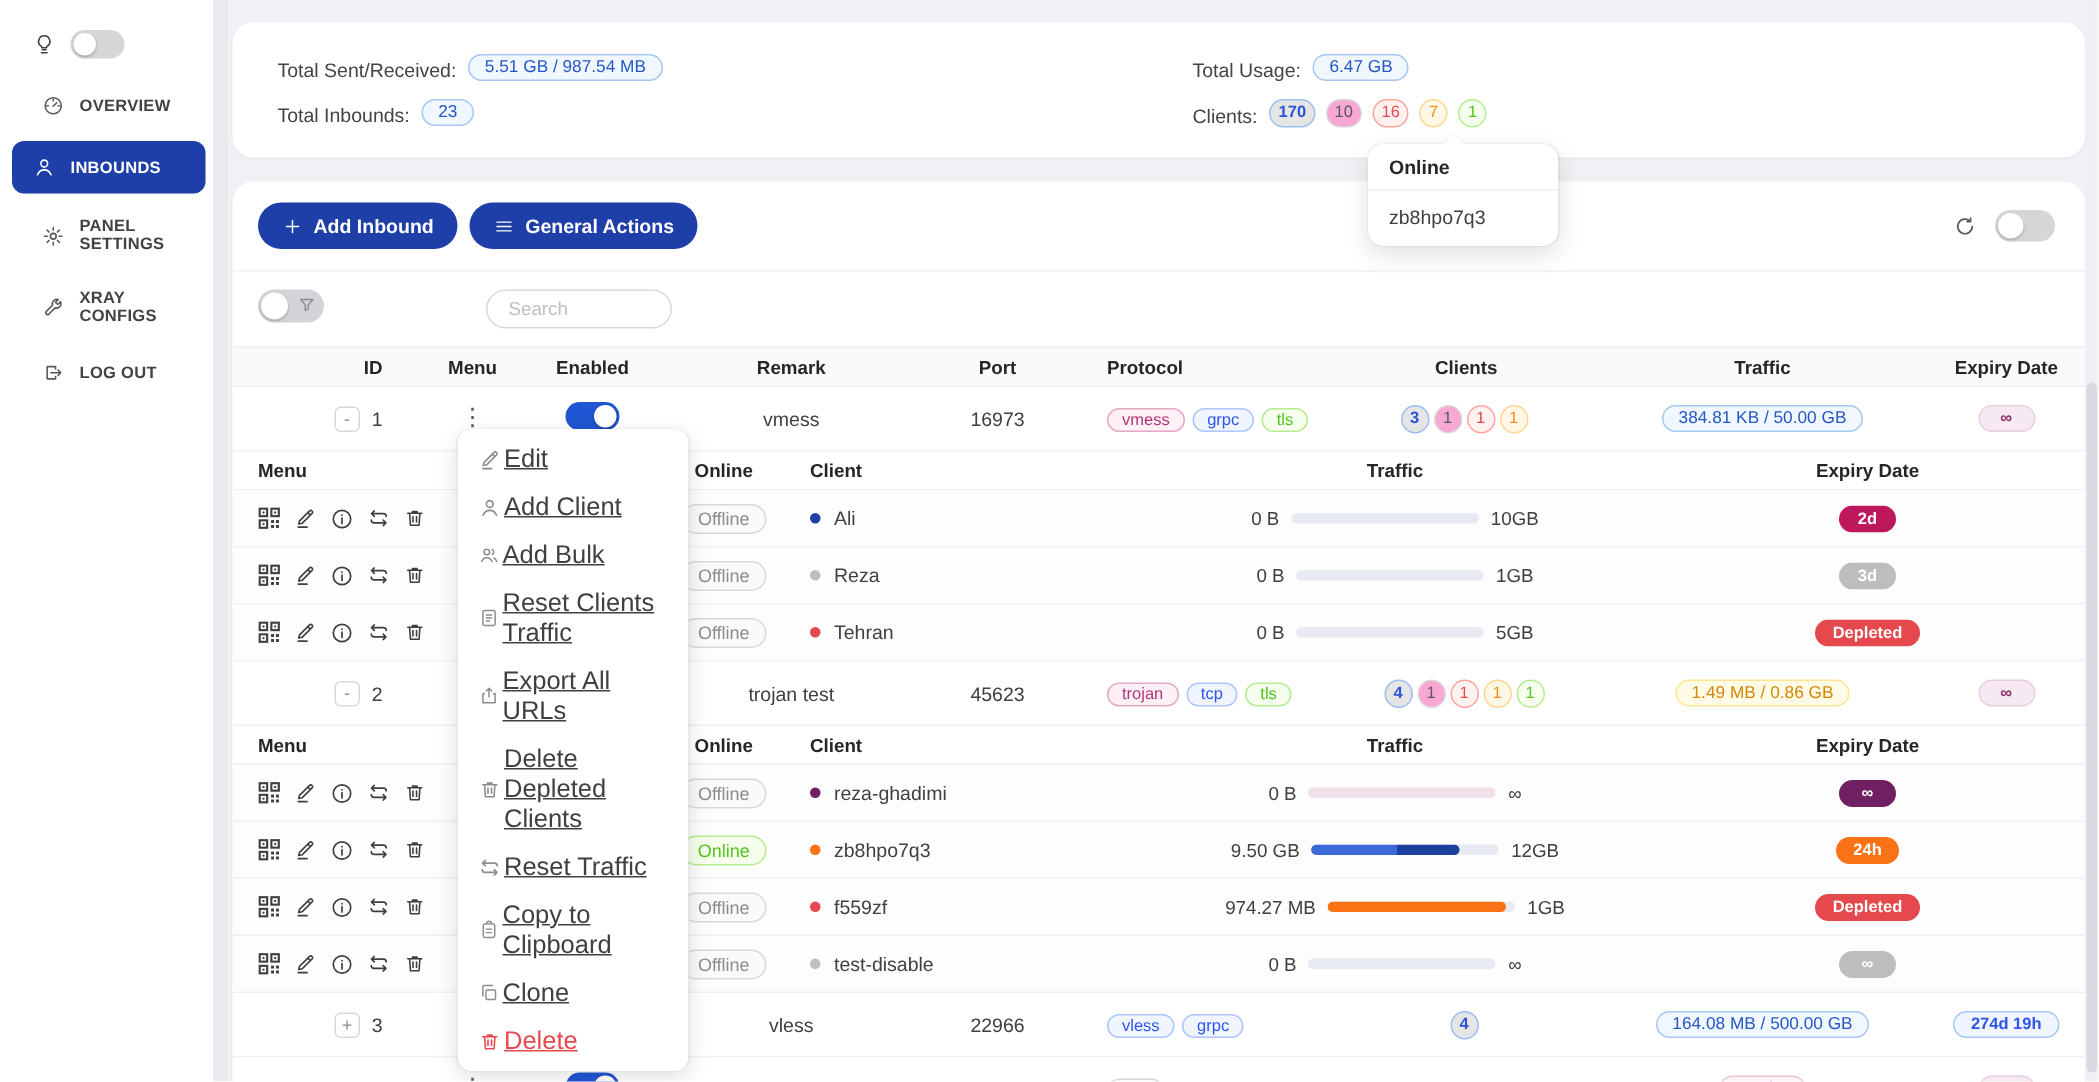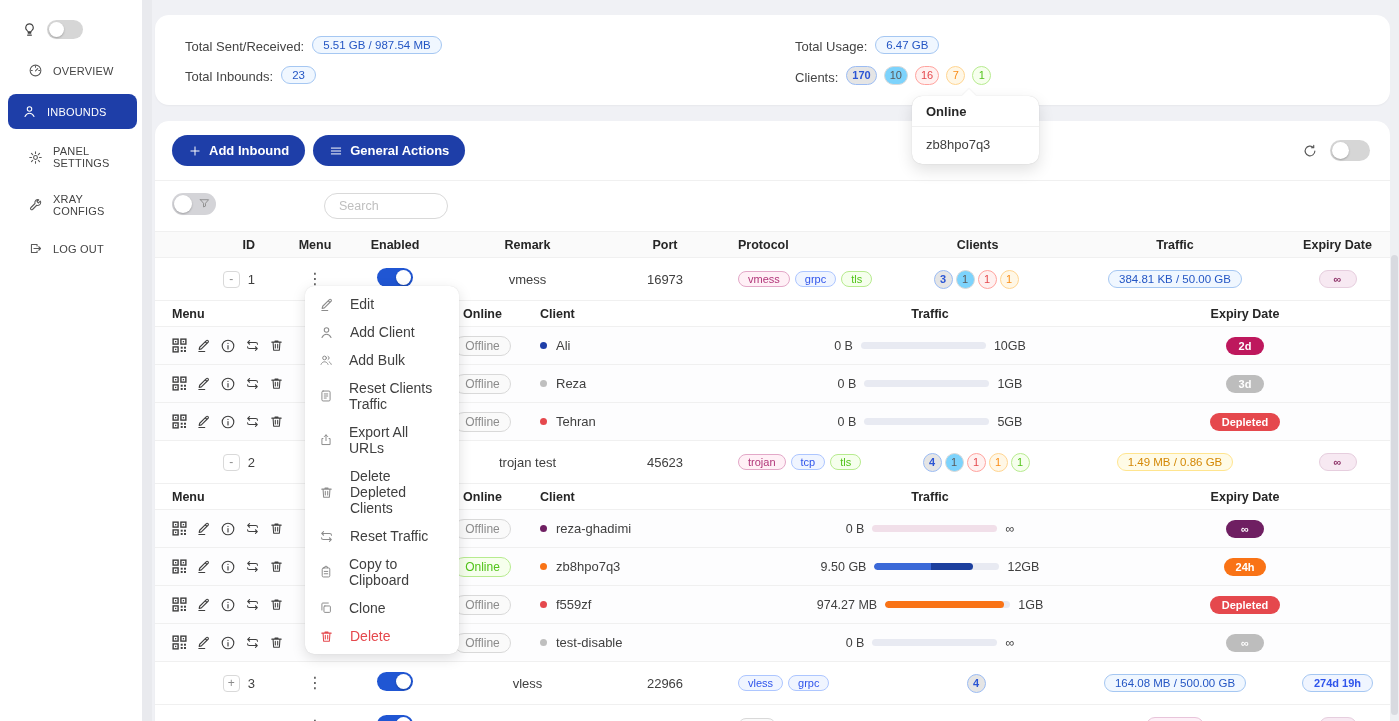--- a/index.html
+++ b/index.html
@@ -7,21 +7,21 @@
   body {
     font-family:"Liberation Sans","DejaVu Sans",sans-serif;
     background:#ffffff; color:#404040; position:relative; display:flex;
     font-size:13px;
   }
   
   .sidebar { width:142px; background:#ffffff; padding-top:16px; flex:0 0 auto; }
   .theme-row { display:flex; align-items:center; gap:10px; padding:4px 0 14px 22px; }
   .side-item { display:flex; align-items:center; gap:10px; padding:8px 0 8px 22px;
     margin:2px 6px 8px 6px; border-radius:8px; cursor:pointer;
-    font-size:11px; font-weight:400; letter-spacing:.2px; color:#434343; }
+    font-size:11px; font-weight:700; letter-spacing:.2px; color:#434343; }
   .side-item .icon { color:#595959; }
   .side-item.active { background:#1e3ea8; color:#ffffff; margin-left:8px; margin-right:5px;
     padding-left:14px; padding-top:10px; padding-bottom:10px; }
   .side-item.active .icon { color:#ffffff; }
   .gutter { width:10px; background:#e9eaee; flex:0 0 auto; }
   
   .main { flex:1 1 auto; background:#f0f1f5; padding:15px 9px 0 3px; }
   .card { background:#ffffff; border-radius:14px; box-shadow:0 1px 2px rgba(0,0,0,.04); }
   .stats-card { height:90px; margin-bottom:16px; display:flex; align-items:center; }
   .stats-col { display:flex; flex-direction:column; gap:12px; }
@@ -31,21 +31,21 @@
   .stat-badges { display:flex; align-items:center; gap:7px; }
   
   .pill { display:inline-block; padding:2px 10px; border-radius:12px; font-size:11.5px;
     border:1px solid transparent; white-space:nowrap; }
   .pill.blue  { background:#f0f7ff; border-color:#a5c7f2; color:#2456c4; }
   .pill.amber { background:#fffbe6; border-color:#ffe58f; color:#d48806; }
   .pill.pink  { background:#fdf0f7; border-color:#e8c4da; color:#9e2b6f; }
   .badge { display:inline-flex; align-items:center; justify-content:center; min-width:19px;
     height:19px; padding:0 5px; border-radius:10px; font-size:11px; border:1px solid; }
   .badge.blue  { background:#e5e5e5; border-color:#9cbcf3; color:#2b55d4; font-weight:700; }
-  .badge.gray  { background:#7dd3fc; border-color:#d9d9d9; color:#595959; }
+  .badge.gray  { background:#f9a8d4; border-color:#d9d9d9; color:#595959; }
   .badge.red   { background:#fff1f0; border-color:#ffa39e; color:#e5484d; }
   .badge.orange{ background:#fff7e6; border-color:#ffd591; color:#fa8c16; }
   .badge.green { background:#f6ffed; border-color:#b7eb8f; color:#52c41a; }
   .tag { display:inline-block; padding:1px 9px; border-radius:11px; font-size:11px;
     border:1px solid; margin-right:5px; white-space:nowrap; }
   .tag.magenta { background:#fff0f6; border-color:#e3a8c8; color:#b13579; }
   .tag.blue    { background:#f0f5ff; border-color:#adc6ff; color:#2f54eb; }
   .tag.green   { background:#f6ffed; border-color:#b7eb8f; color:#52c41a; }
   .tag.gray    { background:#fafafa; border-color:#d9d9d9; color:#595959; }
   .epill { display:inline-block; min-width:38px; text-align:center; padding:2px 11px;
@@ -113,22 +113,22 @@
   .fill.bluebar { background:linear-gradient(to right,#3b69d8 0 58%,#1c3f9e 58% 100%); }
   .fill.orangebar { background:#f97316; }
   .row-icons { color:#3f3f3f; display:flex; align-items:center; gap:9px; }
   .row-icons .icon { cursor:pointer; }
   .icon { display:inline-flex; align-items:center; }
   .icon svg { display:block; }
   
   .context-menu { position:absolute; left:305px; top:286px; width:154px; background:#fff;
     border-radius:9px; box-shadow:0 4px 14px rgba(0,0,0,.13), 0 0 1px rgba(0,0,0,.15);
     padding:4px 0; z-index:40; }
-  .menu-item { display:flex; align-items:center; gap:16px; padding:6px 14px; font-size:14px;
-    color:#404040; cursor:pointer; }
+  .menu-item { display:flex; align-items:center; gap:2px; padding:6px 14px; font-size:17px;
+    color:#404040; cursor:pointer;text-decoration:underline; }
   .menu-item .icon { color:#8c8c8c; }
   .menu-item.danger { color:#e5484d; }
   .menu-item.danger .icon { color:#e5484d; }
   
   .popover { position:absolute; left:912px; top:96px; width:127px; background:#fff; border-radius:10px;
     box-shadow:0 6px 16px rgba(0,0,0,.12), 0 0 1px rgba(0,0,0,.2); z-index:50; }
   .popover .arrow { position:absolute; left:52px; top:-5px; width:10px; height:10px; background:#fff;
     transform:rotate(45deg); box-shadow:-1px -1px 1px rgba(0,0,0,.04); }
   .popover-title { font-weight:700; font-size:13px; color:#262626; padding:8px 14px 7px;
     border-bottom:1px solid #f0f0f0; }

